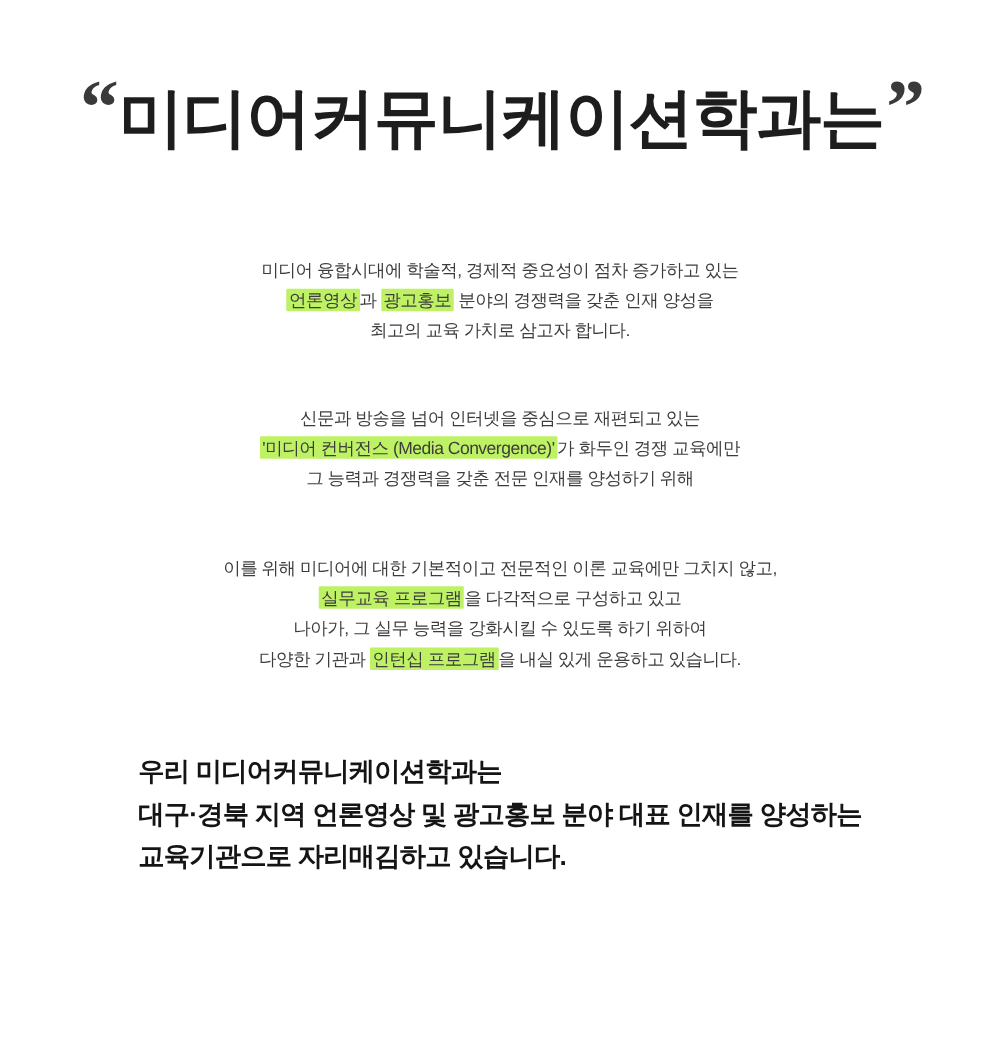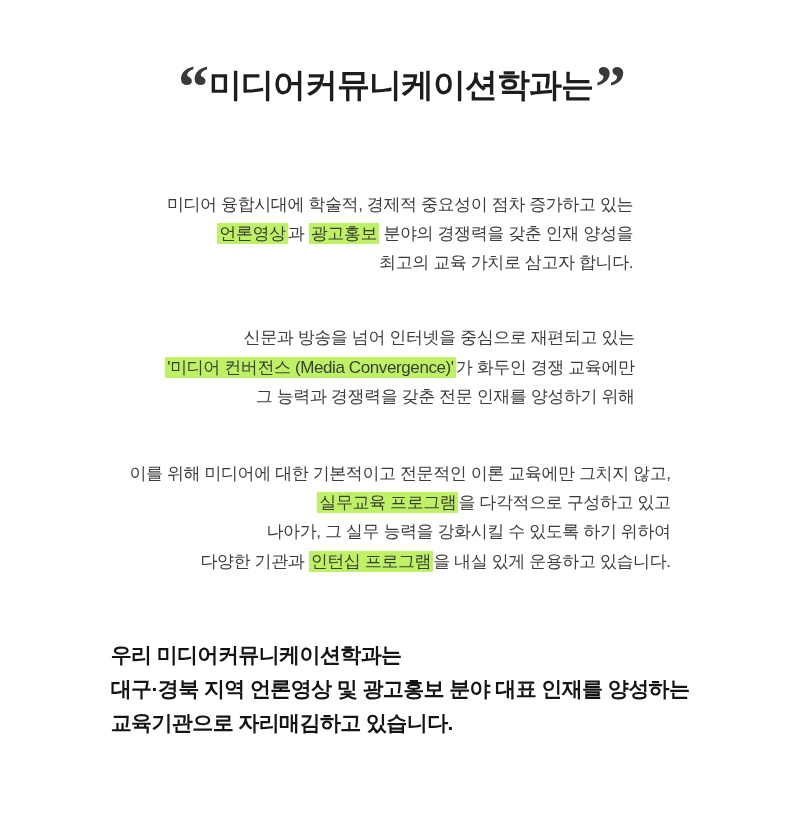--- a/index.html
+++ b/index.html
@@ -42,32 +42,32 @@
   }
   .quote-open {
     margin-right: 4px;
     padding-top: 10px;
   }
   .quote-close {
     margin-left: 2px;
     padding-top: 10px;
   }
   .headline {
-    font-size: 33px;
+    font-size: 52px;
     font-weight: bold;
     color: #1d1d1d;
     letter-spacing: -1px;
     line-height: 1.15;
     padding-top: 14px;
   }
 
   
   .body-block {
-    text-align: right;
-    font-size: 17px;
+    text-align: center;
+    font-size: 14px;
     line-height: 1.72;
     color: #3c3c3c;
     letter-spacing: -0.4px;
   }
   .block-1 { margin-top: 78px; }
   .block-2 { margin-top: 46px; }
   .block-3 { margin-top: 48px; }
 
   .line { white-space: nowrap; }
 

